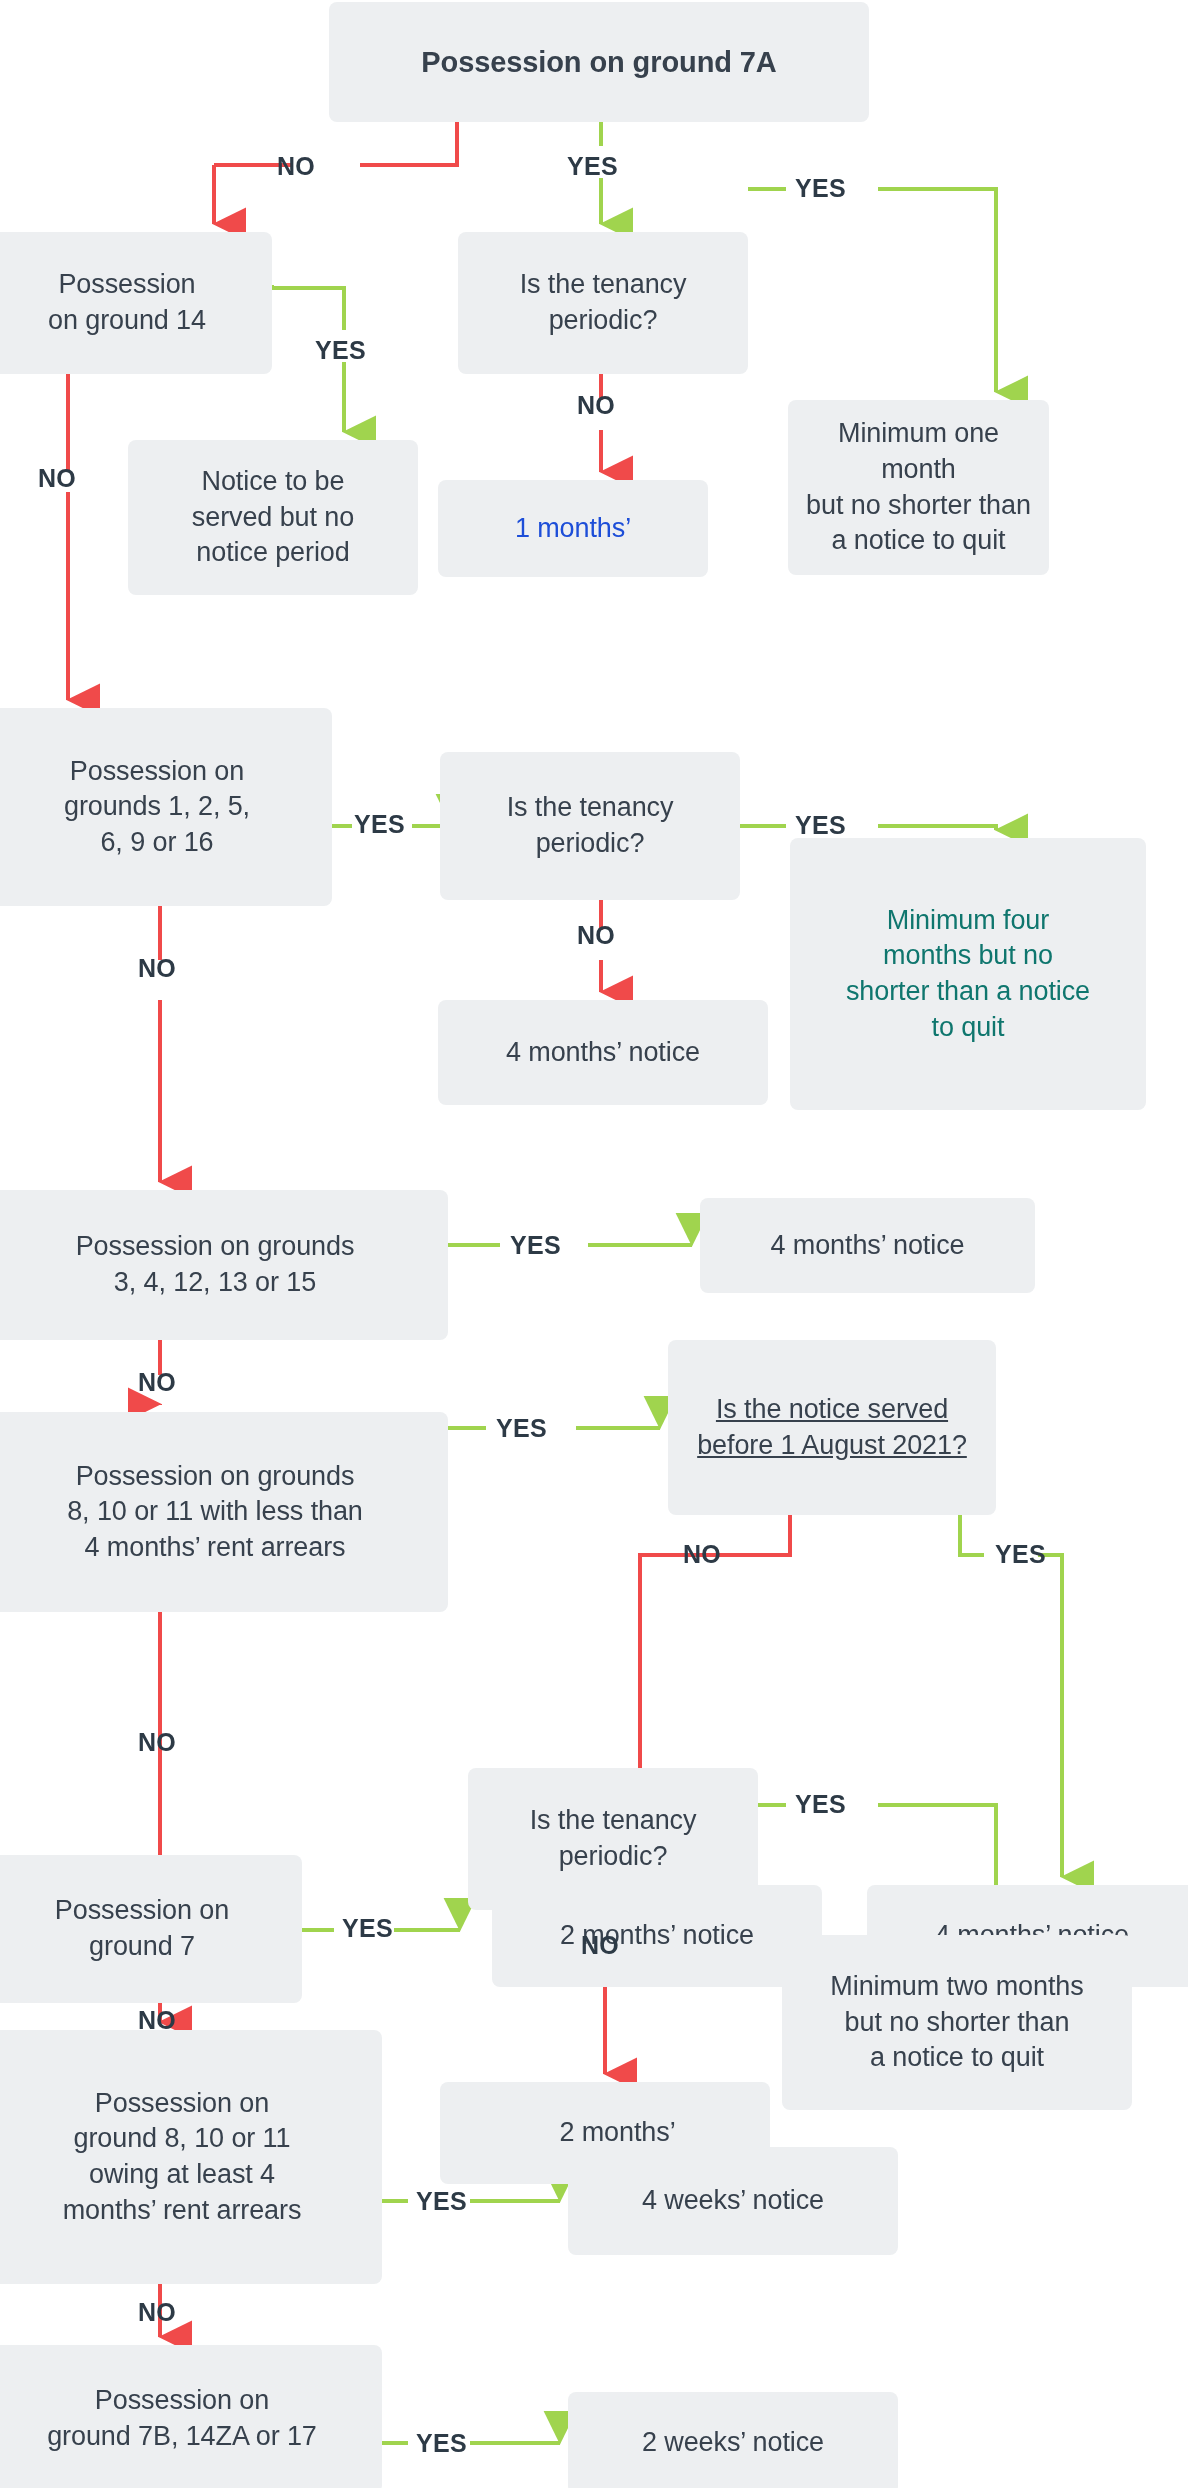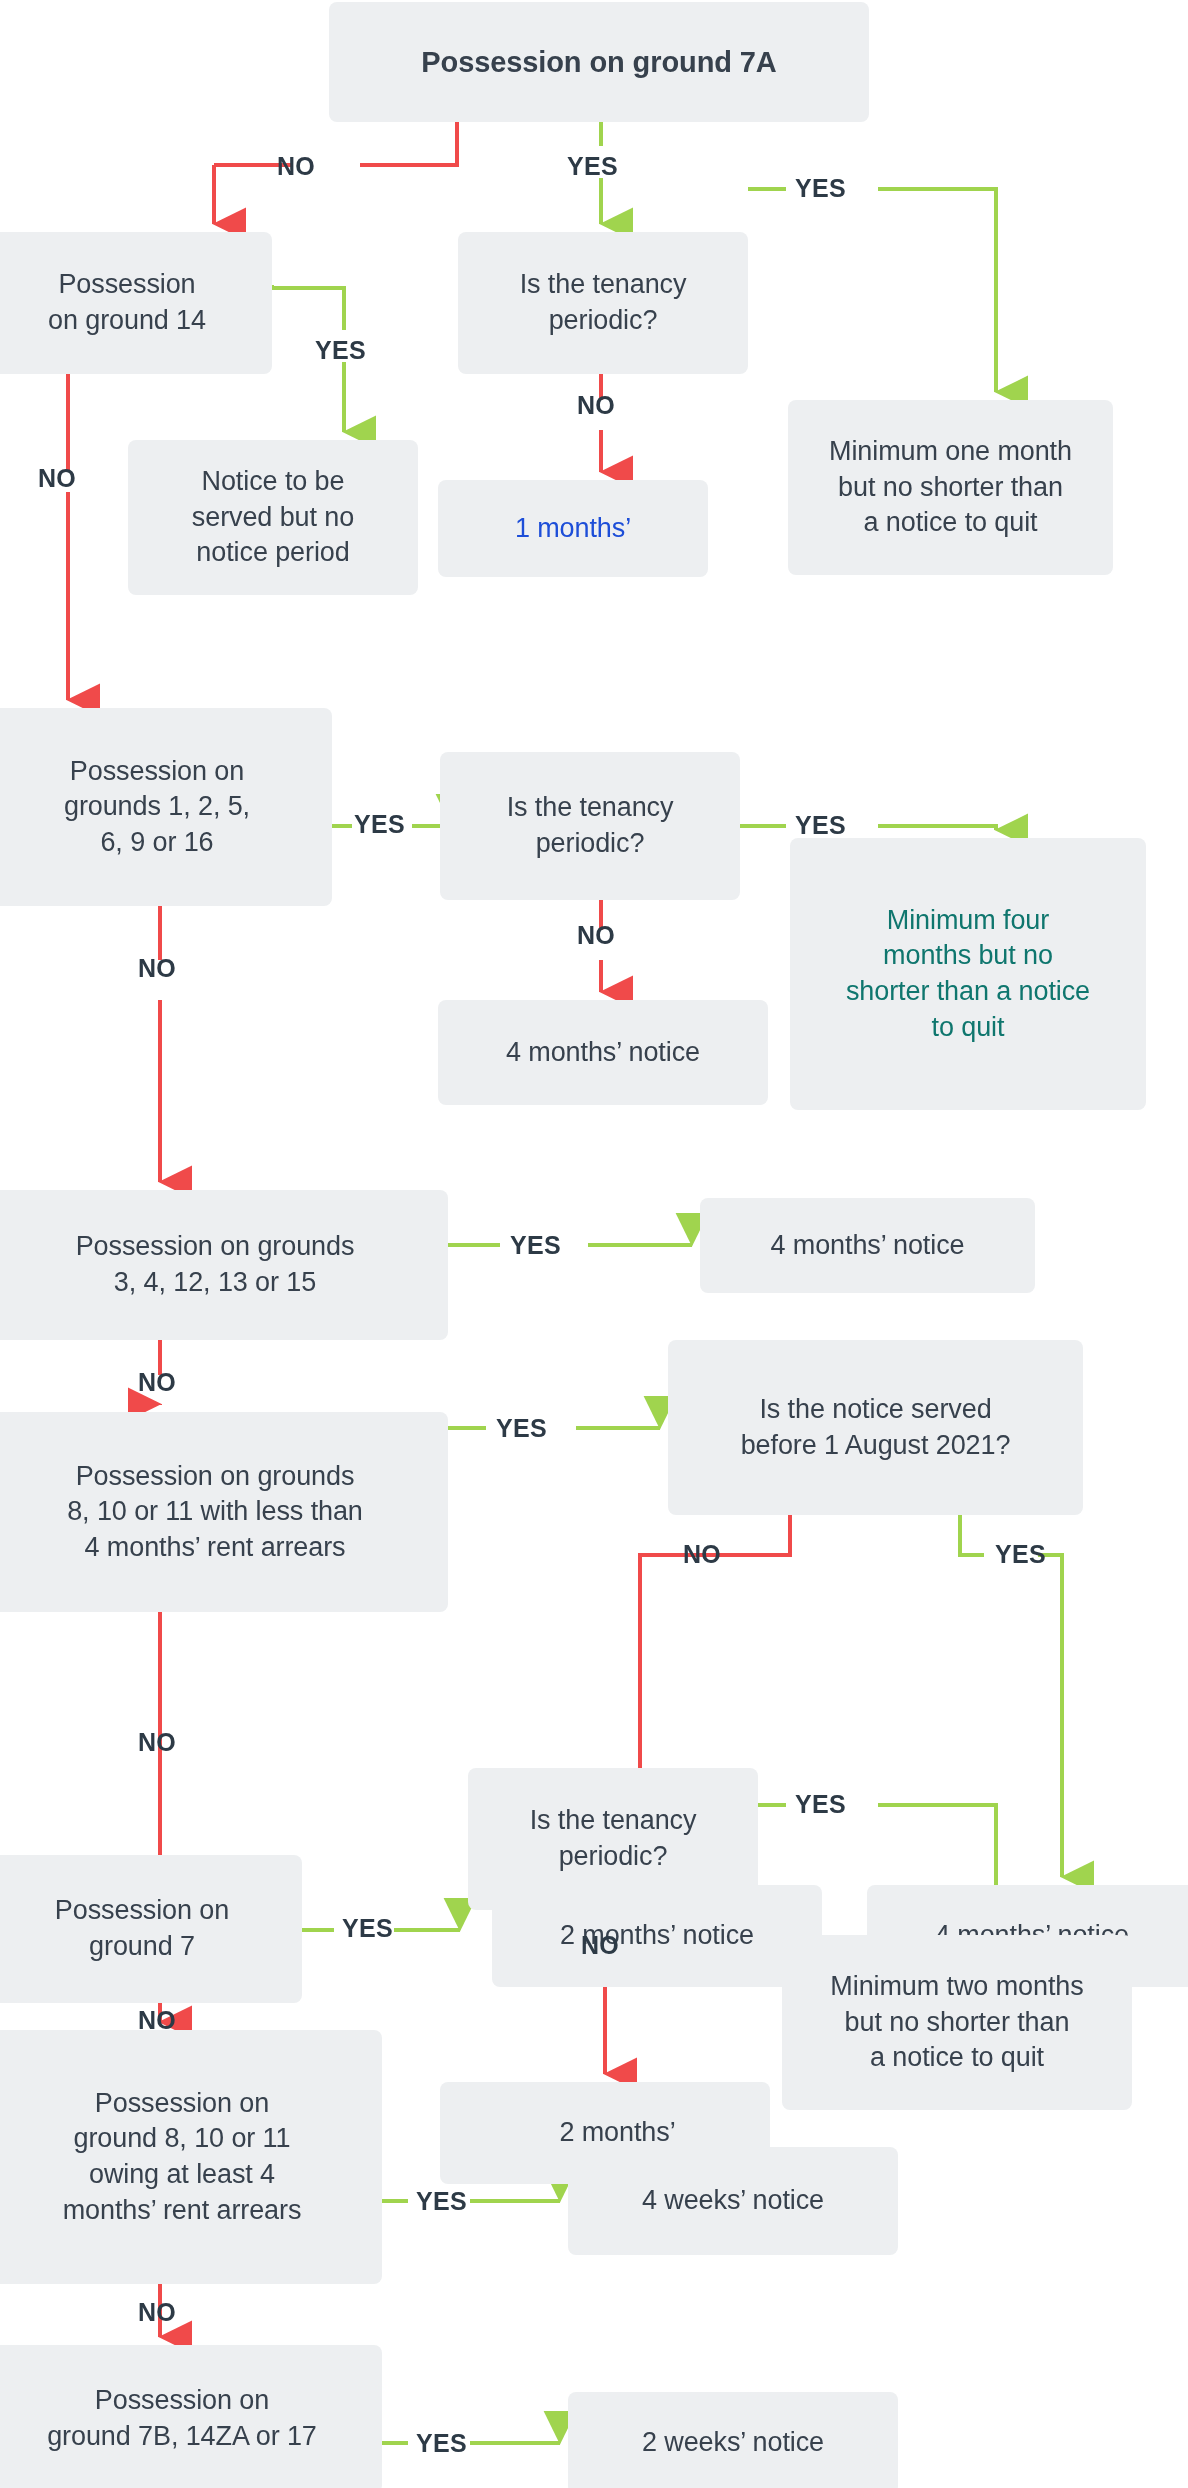--- a/index.html
+++ b/index.html
@@ -202,21 +202,21 @@
   </div>
 
   <div class="node" style="left: 128px; top: 440px; width: 290px; height: 155px; background: rgb(237, 239, 241); color: rgb(55, 65, 77); text-align: center;">
     <span class="txt">Notice to be<br>served but no<br>notice period</span>
   </div>
 
   <div class="node" style="left: 438px; top: 480px; width: 270px; height: 97px; background: rgb(237, 239, 241); color: #1d4ed8;">
     <span class="txt">1 months’</span>
   </div>
 
-  <div class="node" style="left: 788px; top: 400px; width: 325px; height: 175px; background: rgb(237, 239, 241); color: rgb(55, 65, 77);">
+  <div class="node" style="left: 788px; top: 400px; width: 261px; height: 175px; background: rgb(237, 239, 241); color: rgb(55, 65, 77);">
     <span class="txt">Minimum one month<br>but no shorter than<br>a notice to quit</span>
   </div>
 
   <div class="node" style="left: -18px; top: 708px; width: 350px; height: 198px; background: rgb(237, 239, 241); color: rgb(55, 65, 77);">
     <span class="txt">Possession on<br>grounds 1, 2, 5,<br>6, 9 or 16</span>
   </div>
 
   <div class="node" style="left: 440px; top: 752px; width: 300px; height: 148px; background: rgb(237, 239, 241); color: rgb(55, 65, 77);">
     <span class="txt">Is the tenancy<br>periodic?</span>
   </div>
@@ -234,21 +234,21 @@
   </div>
 
   <div class="node" style="left: 700px; top: 1198px; width: 335px; height: 95px; background: rgb(237, 239, 241); color: rgb(55, 65, 77);">
     <span class="txt">4 months’ notice</span>
   </div>
 
   <div class="node" style="left: -18px; top: 1412px; width: 466px; height: 200px; background: rgb(237, 239, 241); color: rgb(55, 65, 77);">
     <span class="txt">Possession on grounds<br>8, 10 or 11 with less than<br>4 months’ rent arrears</span>
   </div>
 
-  <div class="node" style="left: 668px; top: 1340px; width: 415px; height: 175px; background: rgb(237, 239, 241); color: rgb(55, 65, 77);">
+  <div class="node" style="left: 668px; top: 1340px; width: 328px; height: 175px; background: rgb(237, 239, 241); color: rgb(55, 65, 77); text-decoration: underline;">
     <span class="txt">Is the notice served<br>before 1 August 2021?</span>
   </div>
 
   <div class="node" style="left: 492px; top: 1885px; width: 330px; height: 102px; background: rgb(237, 239, 241); color: rgb(55, 65, 77);">
     <span class="txt">2 months’ notice</span>
   </div>
 
   <div class="node" style="left: 867px; top: 1885px; width: 330px; height: 102px; background: rgb(237, 239, 241); color: rgb(55, 65, 77);">
     <span class="txt">4 months’ notice</span>
   </div>

